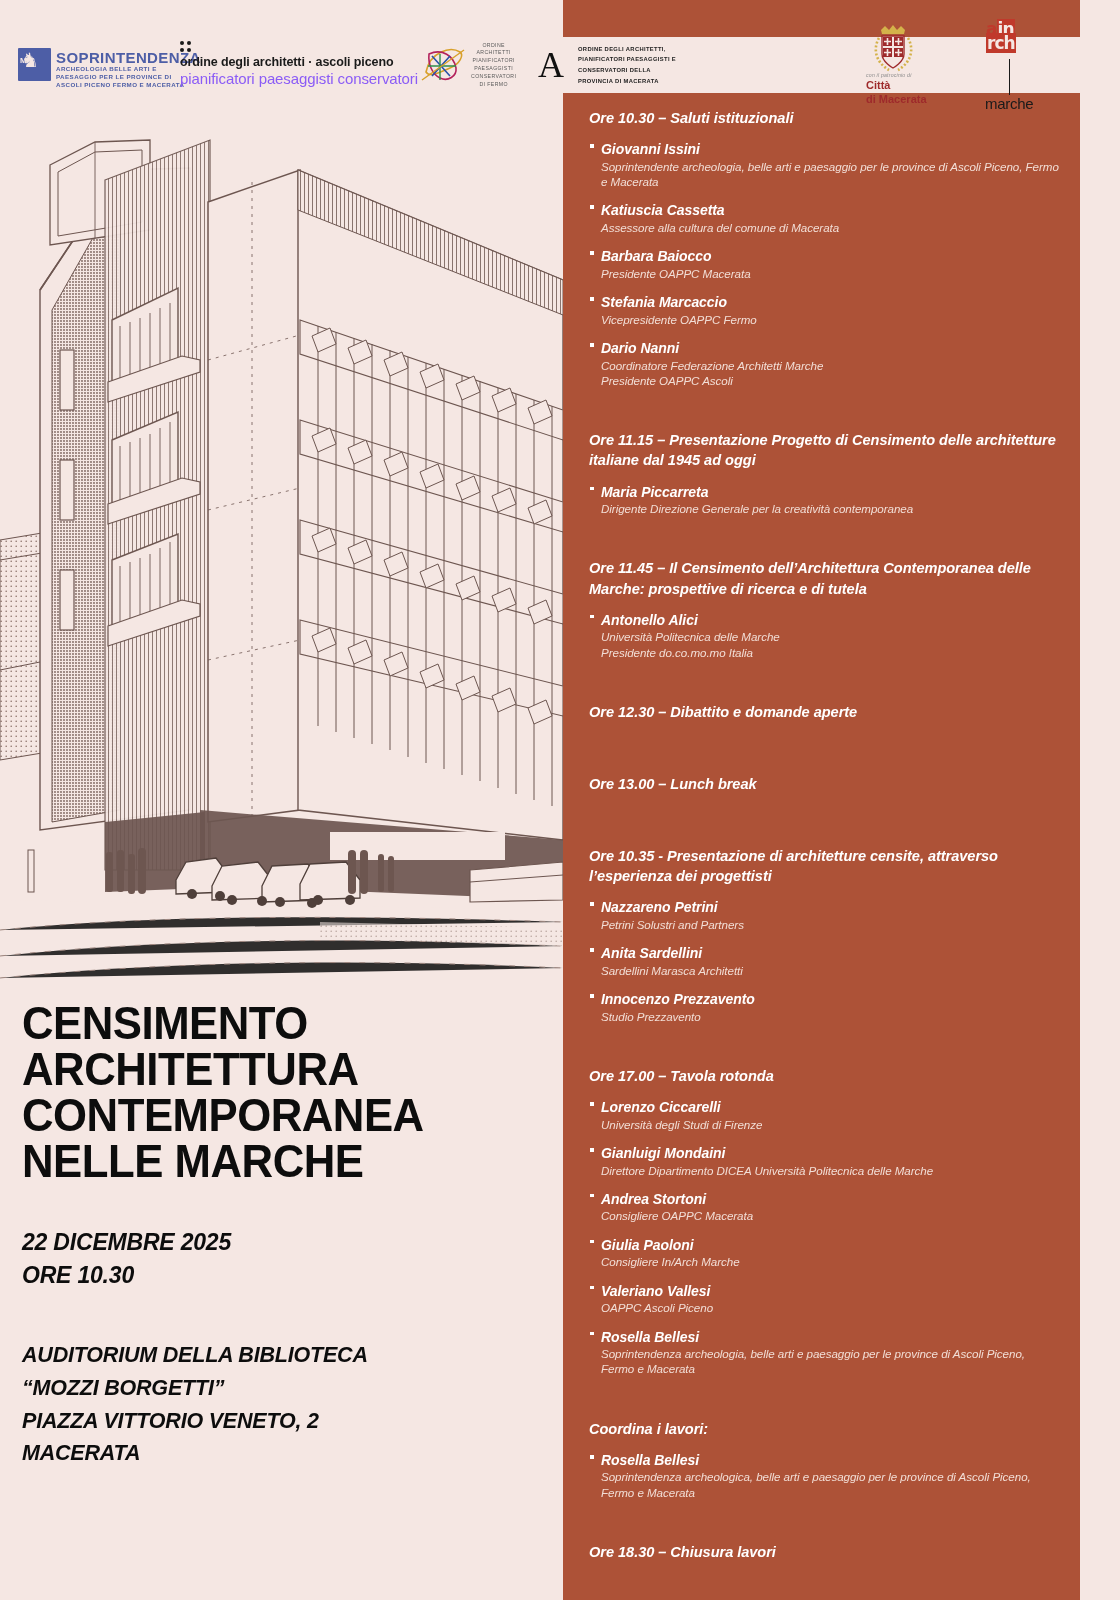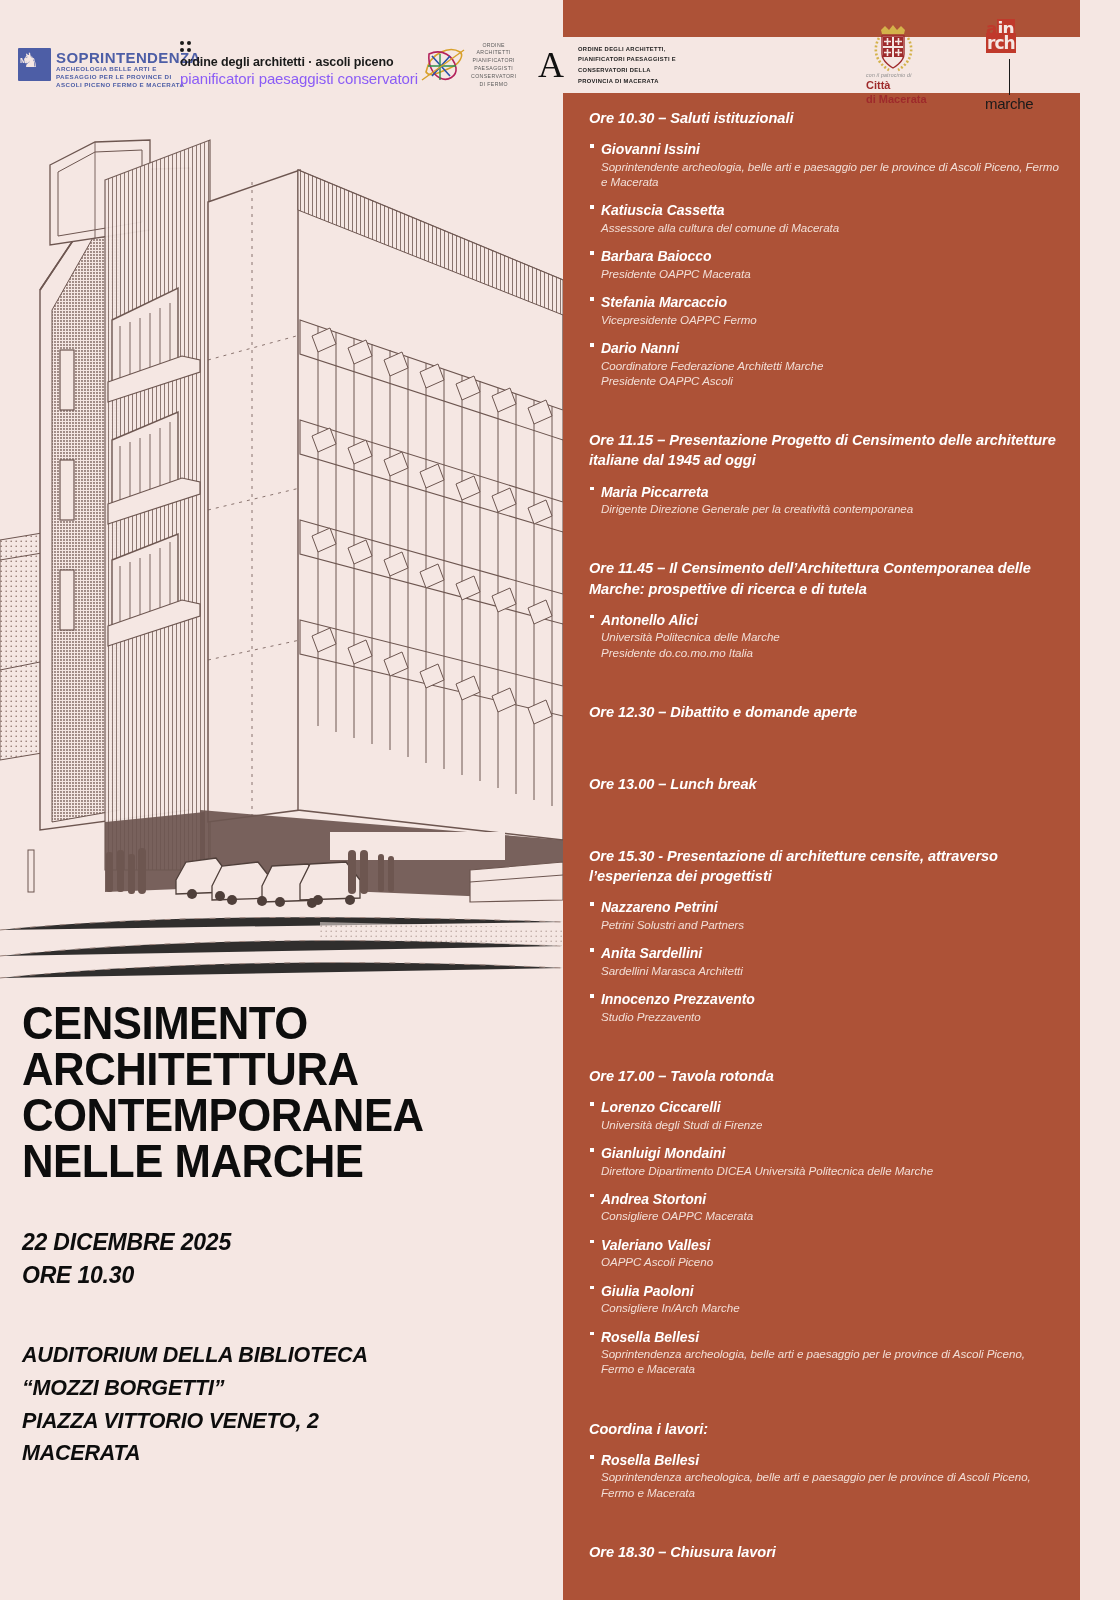--- a/index.html
+++ b/index.html
@@ -531,21 +531,21 @@
       <span class="dot"></span>
       <div class="nm">Antonello Alici</div>
       <div class="role">Università Politecnica delle Marche</div>
       <div class="role">Presidente do.co.mo.mo Italia</div>
     </div>
     <div class="gap-m"></div>
     <div class="sec-head">Ore 12.30 – Dibattito e domande aperte</div>
     <div class="gap-l"></div>
     <div class="sec-head">Ore 13.00 – Lunch break</div>
     <div class="gap-l"></div>
-    <div class="sec-head">Ore 15.30 - Presentazione di architetture censite, attraverso l’esperienza dei progettisti</div>
+    <div class="sec-head">Ore 10.35 - Presentazione di architetture censite, attraverso l’esperienza dei progettisti</div>
     <div class="person">
       <span class="dot"></span>
       <div class="nm">Nazzareno Petrini</div>
       <div class="role">Petrini Solustri and Partners</div>
     </div>
     <div class="person">
       <span class="dot"></span>
       <div class="nm">Anita Sardellini</div>
       <div class="role">Sardellini Marasca Architetti</div>
     </div>
@@ -566,30 +566,30 @@
       <div class="nm">Gianluigi Mondaini</div>
       <div class="role">Direttore Dipartimento DICEA  Università Politecnica delle Marche</div>
     </div>
     <div class="person">
       <span class="dot"></span>
       <div class="nm">Andrea Stortoni</div>
       <div class="role">Consigliere OAPPC Macerata</div>
     </div>
     <div class="person">
       <span class="dot"></span>
+      <div class="nm">Giulia Paoloni</div>
+      <div class="role">Consigliere In/Arch Marche</div>
+    </div>
+    <div class="person">
+      <span class="dot"></span>
       <div class="nm">Valeriano Vallesi</div>
       <div class="role">OAPPC Ascoli Piceno</div>
     </div>
     <div class="person">
       <span class="dot"></span>
-      <div class="nm">Giulia Paoloni</div>
-      <div class="role">Consigliere In/Arch Marche</div>
-    </div>
-    <div class="person">
-      <span class="dot"></span>
       <div class="nm">Rosella Bellesi</div>
       <div class="role">Soprintendenza archeologia, belle arti e paesaggio per le province di Ascoli Piceno, Fermo e Macerata</div>
     </div>
     <div class="gap-m"></div>
     <div class="sec-head">Coordina i lavori:</div>
     <div class="person">
       <span class="dot"></span>
       <div class="nm">Rosella Bellesi</div>
       <div class="role">Soprintendenza archeologica, belle arti e paesaggio per le province di Ascoli Piceno, Fermo e Macerata</div>
     </div>

